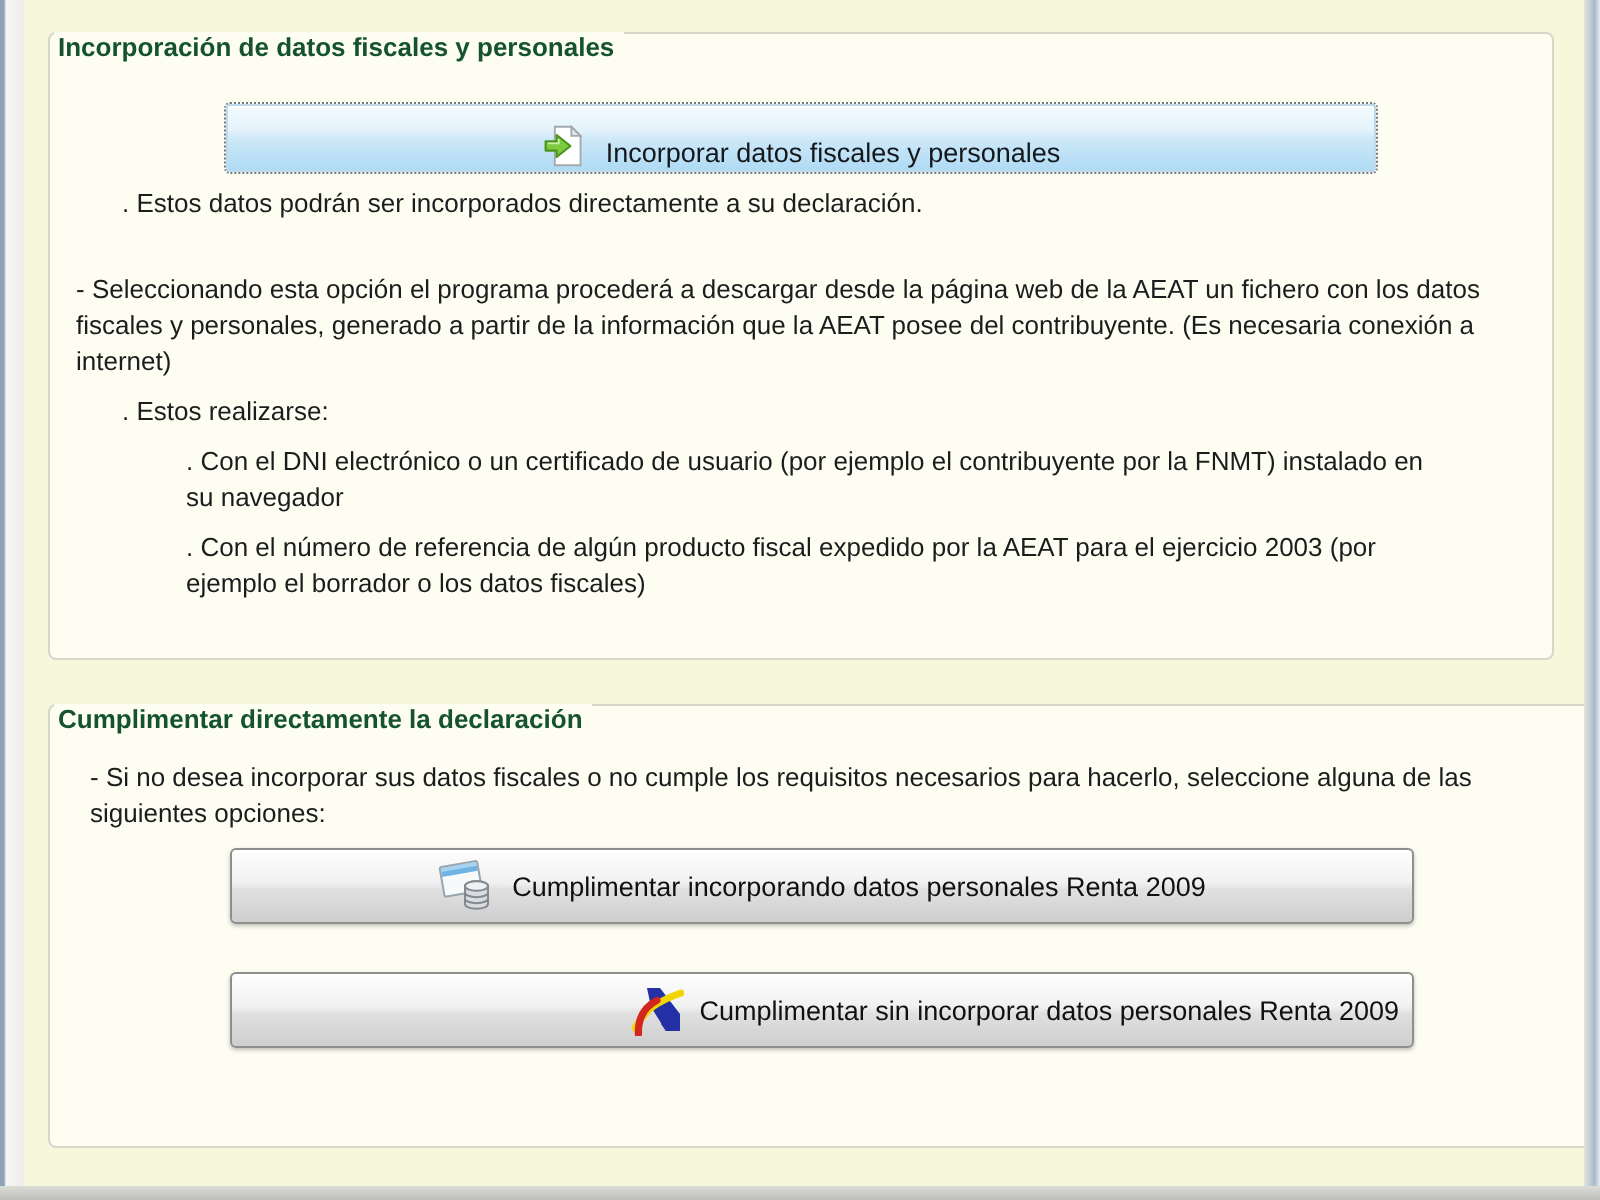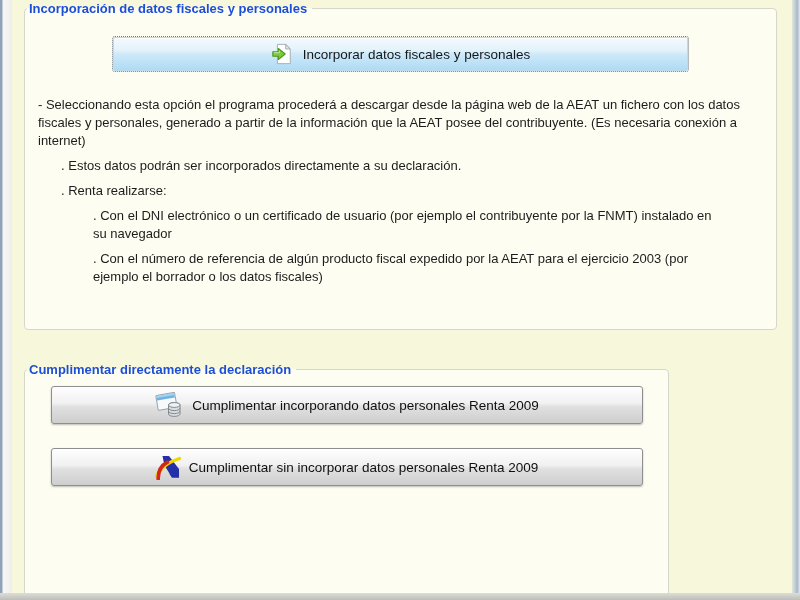--- a/index.html
+++ b/index.html
@@ -32,24 +32,24 @@
 
   
   fieldset {
     position: absolute;
     margin: 0; padding: 0 0 0 0;
     border: 1px solid #D6D6C9;
     border-radius: 4px;
     background: #FDFDF2;
   }
   #fs-incorporacion { left: 24px; top: 0px;   width: 753px; height: 330px; }
-  #fs-cumplimentar  { left: 24px; top: 361px; width: 645px; height: 238px; }
+  #fs-cumplimentar  { left: 24px; top: 336px; width: 773px; height: 238px; }
   legend {
-    font-size: 13px; font-weight: bold; color: #1d4ed8;
-    margin-left: 2px; padding: 1px 5px 0 2px;
+    font-size: 13px; font-weight: bold; color: #14532d;
+    margin-left: 2px; padding: 16px 5px 0 2px;
     line-height: 16px;
   }
 
   
   .para { font-size: 13px; line-height: 18px; color: #1C1C1C; }
   .lv1 { margin: 7px 8px 0 13px; }
   .lv2 { margin: 7px 8px 0 36px; }
   .lv3 { margin: 7px 60px 0 68px; }
   .first-para { margin-top: 25px; }
   .intro { margin: 12px 10px 0 20px; }
@@ -65,33 +65,34 @@
     width: 575px; height: 34px;
     margin: 20px auto 0;
     gap: 10px;
     font-size: 13.5px; color: #15181B;
     background: linear-gradient(to bottom, #F3FAFE 0%, #E3F2FB 38%, #CDE8F8 52%, #AFDBF5 100%);
     border: 1px solid #BFD9EA;
     border-radius: 2px;
     outline: 1px dotted #707C86;
     outline-offset: 0px;
     box-shadow: inset 0 1px 0 #FFFFFF;
+    align-items: flex-end;
   }
   .btn-gray {
     width: 592px; height: 38px;
     margin: 0 auto;
     gap: 8px;
     font-size: 13.5px; color: #101010;
     background: linear-gradient(to bottom, #FEFEFE 0%, #F1F1F1 45%, #E0E0E0 55%, #CECECE 100%);
     border: 1px solid #8E8E8E;
     border-radius: 3px;
     box-shadow: inset 0 1px 0 rgba(255,255,255,.7), 0 1px 2px rgba(0,0,0,.25);
   }
   .btn2 { margin-top: 8px; text-align: center; }
-  .btn3 { margin-top: 24px; }
+  .btn3 { margin-top: 24px; justify-content: flex-end; }
   .btn-icon { flex: 0 0 auto; display: inline-flex; }
 </style>
 </head>
 <body>
 
 <div class="left-strip"></div>
 <div class="right-strip"></div>
 <div class="bottom-strip"></div>
 
 <fieldset id="fs-incorporacion">
@@ -102,30 +103,31 @@
       <svg width="22" height="22" viewBox="0 0 24 24">
         <path d="M7 1.5 h9 l5 5 v16 H7 z" fill="#FFFFFF" stroke="#A3A9AD" stroke-width="1"></path>
         <path d="M16 1.5 l5 5 h-5 z" fill="#DDE6EC" stroke="#A3A9AD" stroke-width="1"></path>
         <path d="M2 9.5 h6 V6 l7.5 6 L8 18 v-3.5 H2 z" fill="#7CCB3F" stroke="#4C961E" stroke-width="1.2" stroke-linejoin="round"></path>
         <path d="M3.2 10.6 h5.9 V8.2" fill="none" stroke="#C9EFA8" stroke-width="1"></path>
       </svg>
     </span>
     <span>Incorporar datos fiscales y personales</span>
   </button>
 
+  <div class="para lv2">. Estos datos podrán ser incorporados directamente a su declaración.</div>
   <div class="para lv1 first-para">- Seleccionando esta opción el programa procederá a descargar desde la página web de la AEAT un fichero con los datos fiscales y personales, generado a partir de la información que la AEAT posee del contribuyente. (Es necesaria conexión a internet)</div>
-  <div class="para lv2">. Estos datos podrán ser incorporados directamente a su declaración.</div>
-  <div class="para lv2">. Renta realizarse:</div>
+  <div class="para lv2">. Estos realizarse:</div>
   <div class="para lv3">. Con el DNI electrónico o un certificado de usuario (por ejemplo el contribuyente por la FNMT) instalado en su navegador</div>
   <div class="para lv3">. Con el número de referencia de algún producto fiscal expedido por la AEAT para el ejercicio 2003 (por ejemplo el borrador o los datos fiscales)</div>
 </fieldset>
 
 <fieldset id="fs-cumplimentar">
   <legend>Cumplimentar directamente la declaración</legend>
 
+  <div class="para intro">- Si no desea incorporar sus datos fiscales o no cumple los requisitos necesarios para hacerlo, seleccione alguna de las siguientes opciones:</div>
 
   <button class="btn-gray btn2">
     <span class="btn-icon">
       <svg width="30" height="28" viewBox="0 0 30 28">
         <g transform="rotate(-10 12 11)">
           <rect x="3" y="3" width="19" height="15" rx="1" fill="#F7FAFB" stroke="#98A4AC" stroke-width="1"></rect>
           <rect x="3.5" y="3.5" width="18" height="4.5" fill="#6FB3E4"></rect>
           <rect x="3.5" y="3.5" width="18" height="2" fill="#A8D3F0"></rect>
         </g>
         <path d="M14.5 14 a5.75 2.4 0 0 1 11.5 0 v9 a5.75 2.4 0 0 1 -11.5 0 z" fill="#D9DDE0" stroke="#83898F" stroke-width="1"></path>

